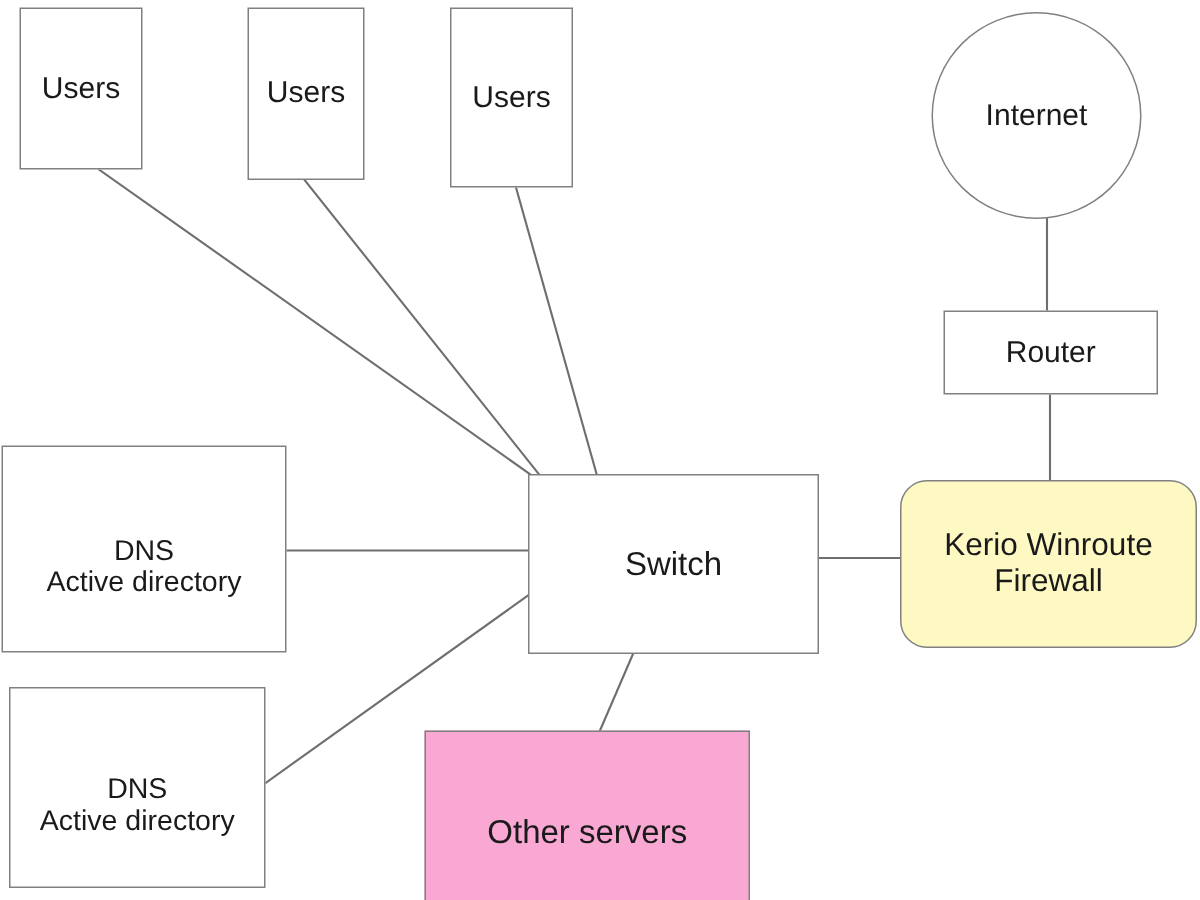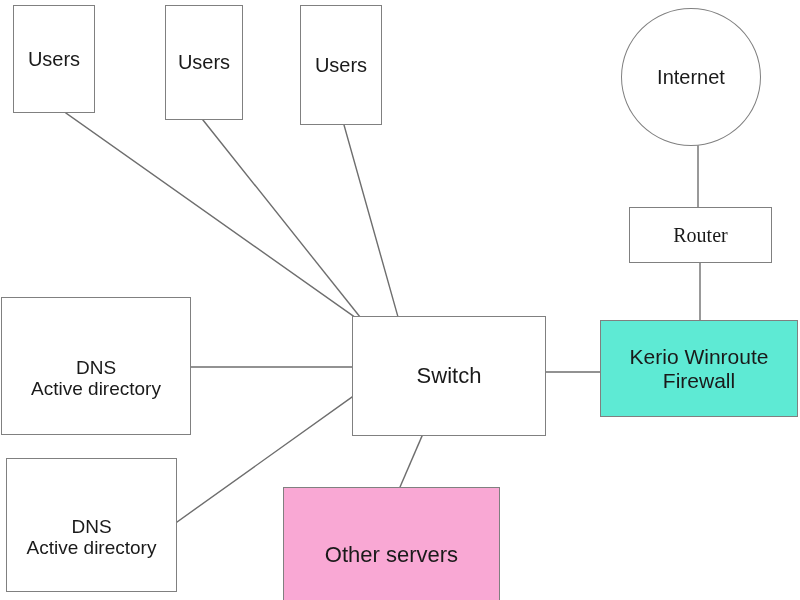--- a/index.html
+++ b/index.html
@@ -91,22 +91,22 @@
       </div>
       <div class="node" style="left: 352px; top: 316px; width: 194px; height: 120px; background: rgb(255, 255, 255); border-color: rgb(128, 128, 128); color: rgb(26, 26, 26);">
         <span class="label fs-22">Switch</span>
       </div>
       <div class="node" style="left: 283px; top: 487px; width: 217px; height: 137px; background: #f9a8d4; border-color: rgb(128, 128, 128); color: rgb(26, 26, 26);">
         <span class="label fs-22">Other servers</span>
       </div>
       <div class="node circle" style="left: 621px; top: 8px; width: 140px; height: 138px; background: rgb(255, 255, 255); border-color: rgb(128, 128, 128); color: rgb(26, 26, 26);">
         <span class="label fs-20">Internet</span>
       </div>
-      <div class="node" style="left: 629px; top: 207px; width: 143px; height: 56px; background: rgb(255, 255, 255); border-color: rgb(128, 128, 128); color: rgb(26, 26, 26); font-family: Liberation Serif, serif;">
+      <div class="node" style="left: 629px; top: 207px; width: 143px; height: 56px; background: rgb(255, 255, 255); border-color: rgb(128, 128, 128); color: rgb(26, 26, 26);">
         <span class="label fs-20">Router</span>
       </div>
-      <div class="node" style="left: 600px; top: 320px; width: 198px; height: 97px; background: #5eead4; border-color: rgb(128, 128, 128); color: rgb(26, 26, 26);">
+      <div class="node" style="left: 600px; top: 320px; width: 198px; height: 112px; background: #fef9c3; border-color: rgb(128, 128, 128); color: rgb(26, 26, 26); border-radius: 18px;">
         <span class="label fs-21">Kerio Winroute
 Firewall</span>
       </div>
     </div>
 
 </div>
 
 </body></html>

